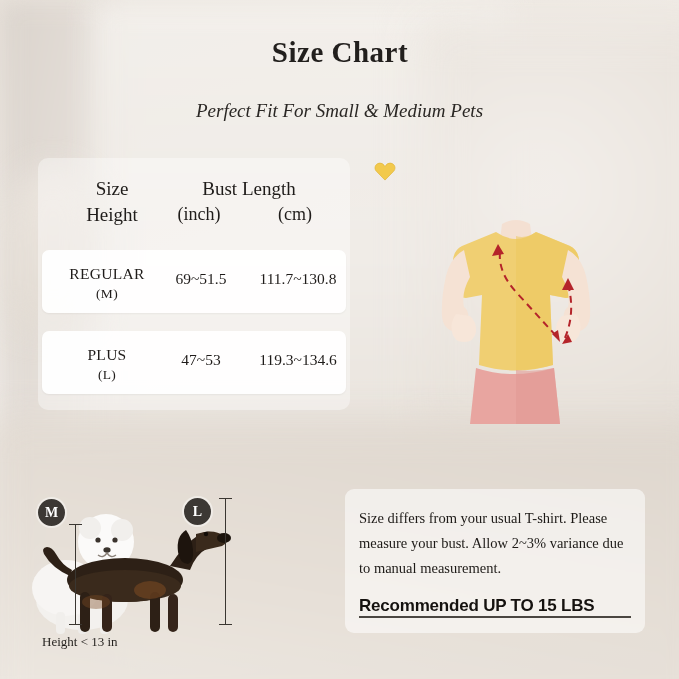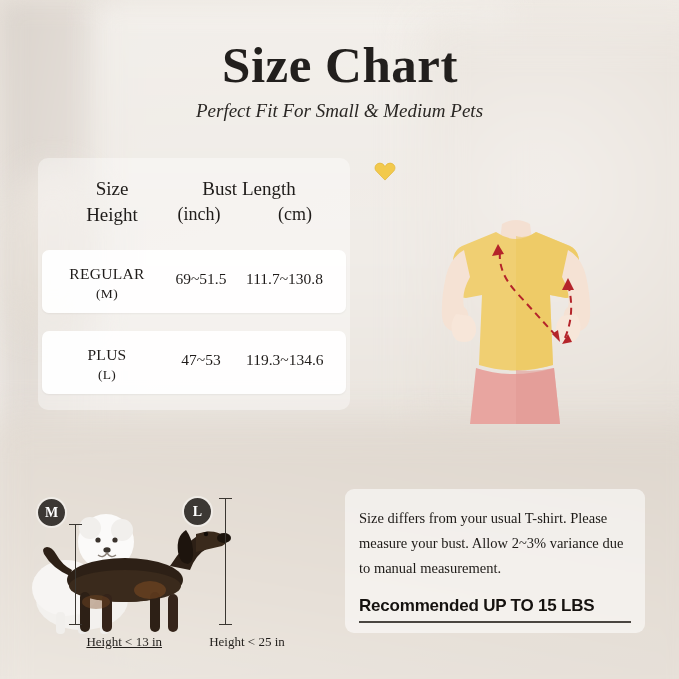--- a/index.html
+++ b/index.html
@@ -61,21 +61,21 @@
     opacity: 0.8;
     border-radius: 40% 40% 20% 20%;
   }
 
   
   .title {
     position: absolute;
     top: 36px;
     left: 1px; right: 0;
     text-align: center;
-    font-size: 51px;
+    font-size: 29px;
     font-weight: bold;
     color: #221f1d;
     letter-spacing: 0.5px;
   }
   .subtitle {
     position: absolute;
     top: 100px;
     left: 0; right: 0;
     text-align: center;
     font-size: 19px;
@@ -171,21 +171,21 @@
     width: 86px;
     text-align: center;
     font-size: 15.5px;
     color: #1f1c1a;
   }
   .cell-cm {
     position: absolute;
     left: 204px;
     top: 20px;
     width: 104px;
-    text-align: left;
+    text-align: center;
     font-size: 15.5px;
     color: #1f1c1a;
   }
   .heart-icon {
     position: absolute;
     left: 374px;
     top: 161px;
     width: 22px;
     height: 20px;
   }
@@ -259,21 +259,21 @@
     border: 2px solid #f0ece7;
   }
   .badge-m { left: 36px; top: 497px; }
   .badge-l { left: 182px; top: 496px; }
 
   .height-caption {
     position: absolute;
     font-size: 13px;
     color: #221f1c;
   }
-  .cap-m { left: 42px; top: 634px; width: 120px; text-align: right; text-decoration: underline; }
+  .cap-m { left: 42px; top: 634px; width: 120px; text-align: left; }
   .cap-l { left: 182px; top: 634px; width: 130px; text-align: center; }
 
   .measure-line {
     position: absolute;
     width: 1px;
     background: #3a3631;
   }
   .ml-m { left: 75px; top: 524px; height: 100px; }
   .ml-l { left: 225px; top: 498px; height: 126px; }
   .measure-cap {
@@ -305,21 +305,20 @@
   .rec-line {
     position: absolute;
     left: 359px;
     top: 596px;
     width: 272px;
     font-family: "Liberation Sans", sans-serif;
     font-size: 17px;
     font-weight: bold;
     color: #15120f;
     letter-spacing: -0.2px;
-    padding-bottom: 5px;
     border-bottom: 2px solid #4a4641;
   }
 </style>
 </head>
 <body>
 
 <div class="page">
 
   <div class="bg-curtain"></div>
   <div class="bg-wall"></div>
@@ -435,19 +434,18 @@
   <div class="measure-cap" style="left:69px; top:624px;"></div>
 
   <div class="measure-line ml-l"></div>
   <div class="measure-cap" style="left:219px; top:498px;"></div>
   <div class="measure-cap" style="left:219px; top:624px;"></div>
 
   <div class="badge badge-m">M</div>
   <div class="badge badge-l">L</div>
 
   <div class="height-caption cap-m">Height &lt; 13 in</div>
-  <div class="height-caption cap-l">Height &lt; 25 in</div>
 
   <div class="info-card"></div>
   <div class="info-text">Size differs from your usual T-shirt. Please measure your bust. Allow 2~3% variance due to manual measurement.</div>
   <div class="rec-line">Recommended UP TO 15 LBS</div>
 
 </div>
 
 </body></html>

